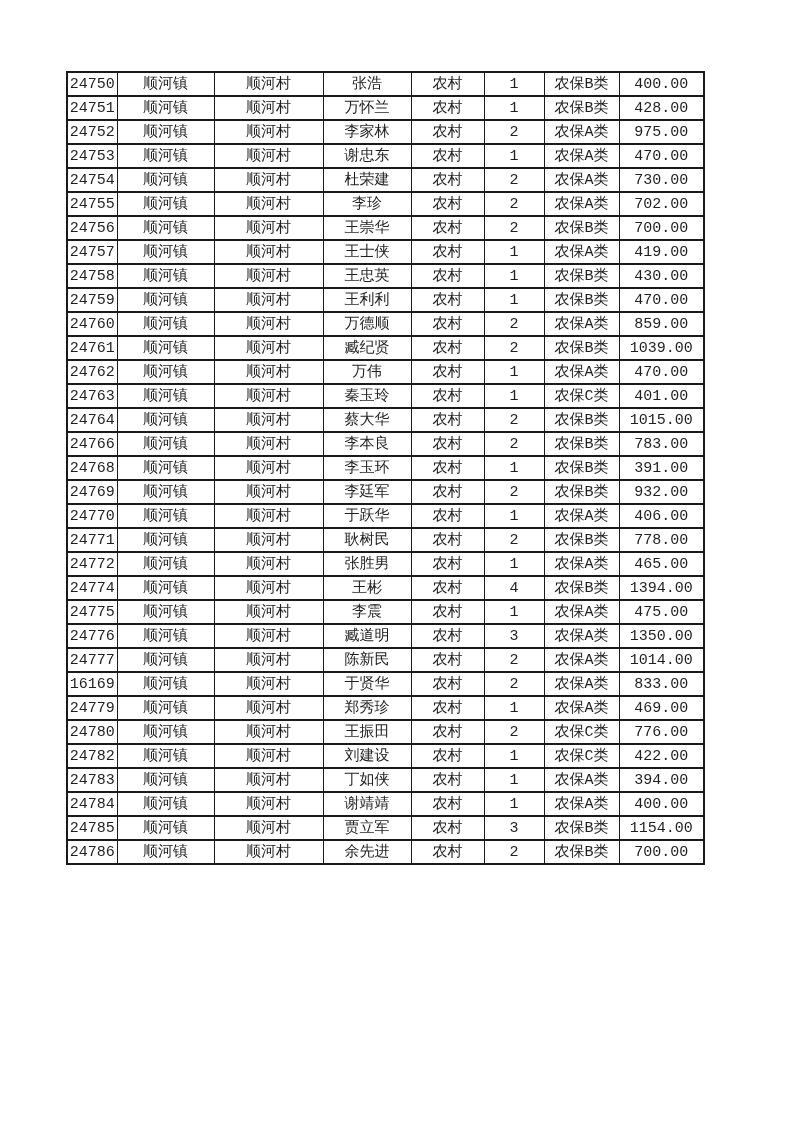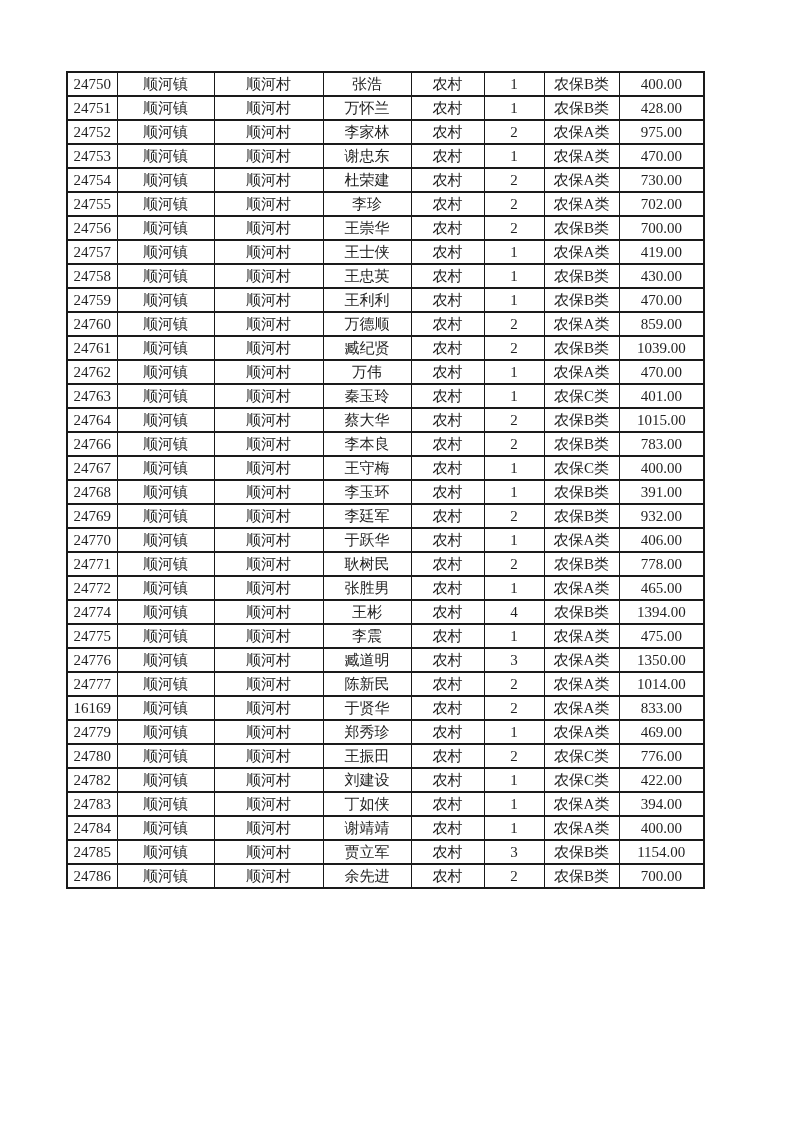--- a/index.html
+++ b/index.html
@@ -16,20 +16,21 @@
     font-family: "Liberation Serif", "DejaVu Serif", serif;
     color: var(--text-color);
   }
   .page {
     position: absolute;
     left: 0; top: 0;
     width: 794px;
     height: 1122px;
     background: var(--page-bg);
     overflow: hidden;
+    font-family: Liberation Mono, monospace;
   }
   table.data-table {
     position: absolute;
     left: 66px;
     top: 71px;
     border-collapse: collapse;
     table-layout: fixed;
     width: 637px;
     border: 2px solid var(--border-color);
   }
@@ -226,30 +227,20 @@
         <td>24766</td>
         <td>顺河镇</td>
         <td>顺河村</td>
         <td>李本良</td>
         <td>农村</td>
         <td>2</td>
         <td>农保B类</td>
         <td>783.00</td>
       </tr>
         <tr>
-        <td>24767</td>
-        <td>顺河镇</td>
-        <td>顺河村</td>
-        <td>王守梅</td>
-        <td>农村</td>
-        <td>1</td>
-        <td>农保C类</td>
-        <td>400.00</td>
-      </tr>
-        <tr>
         <td>24768</td>
         <td>顺河镇</td>
         <td>顺河村</td>
         <td>李玉环</td>
         <td>农村</td>
         <td>1</td>
         <td>农保B类</td>
         <td>391.00</td>
       </tr>
         <tr>

